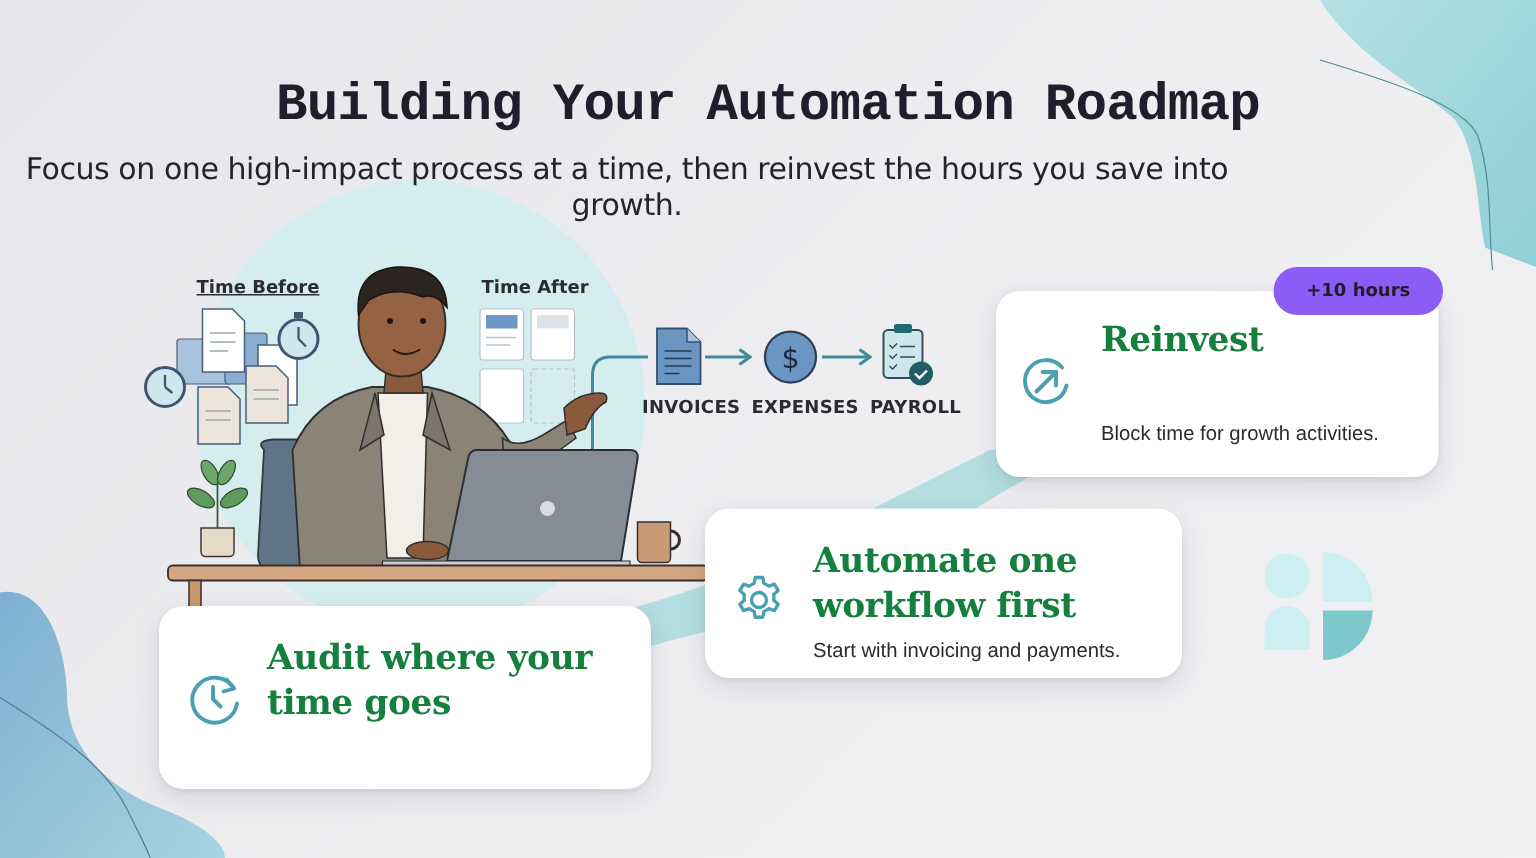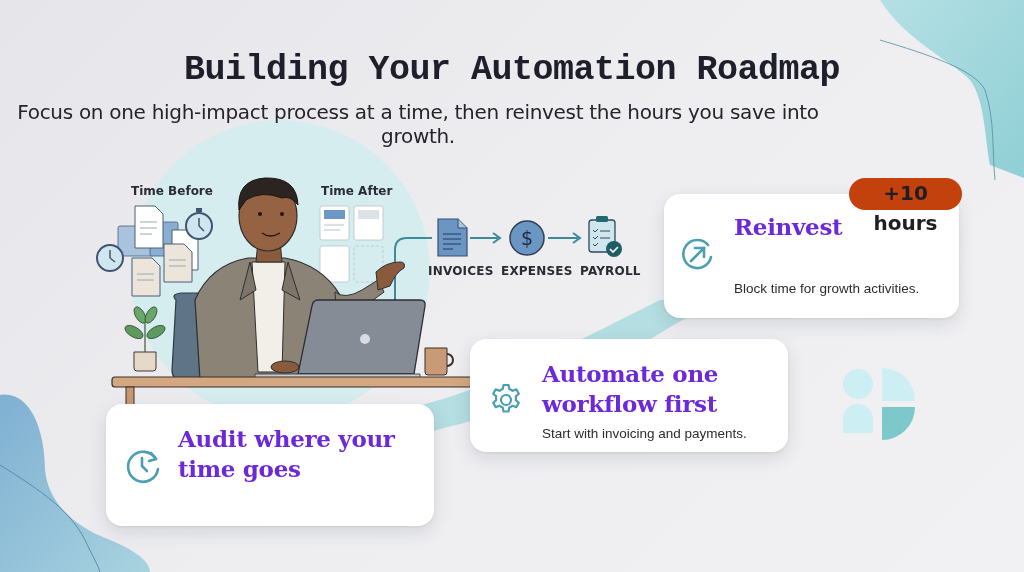--- a/index.html
+++ b/index.html
@@ -30,29 +30,29 @@
     position: absolute; font-family: "DejaVu Sans", sans-serif;
     font-size: 12px; color: #2a2c34; font-weight: 600; letter-spacing: 0.2px;
   }
   .card {
     position: absolute; background: #ffffff; border-radius: 16px;
     box-shadow: 0 6px 18px rgba(40,50,70,0.13), 0 1px 3px rgba(40,50,70,0.08);
   }
   .card .icon { position: absolute; }
   .card .heading {
     position: absolute; font-family: "DejaVu Serif", serif; font-weight: bold;
-    font-size: 23px; line-height: 30px; color: #6d28d9; letter-spacing: -0.3px;
+    font-size: 23px; line-height: 30px; color: #15803d; letter-spacing: -0.3px;
   }
   .card .desc {
     position: absolute; font-family: "Liberation Sans", sans-serif;
     font-size: 13.5px; color: #2a2b31;
   }
   .badge {
-    position: absolute; background: #c2410c; border-radius: 16px;
-    font-family: "DejaVu Sans", sans-serif; font-weight: bold; font-size: 20px;
+    position: absolute; background: #8b5cf6; border-radius: 16px;
+    font-family: "DejaVu Sans", sans-serif; font-weight: bold; font-size: 12px;
     color: #1e1f26; text-align: center; line-height: 30px;
   }
 </style>
 </head>
 <body>
 
 <svg class="bg-svg" viewBox="0 0 1024 572">
   <defs>
     <linearGradient id="tealBlob" x1="0" y1="0" x2="1" y2="1">
       <stop offset="0" stop-color="#b5e0e4"></stop>
@@ -197,21 +197,21 @@
     <path d="M425 348 h22 v24 a3 3 0 0 1 -3 3 h-16 a3 3 0 0 1 -3 -3 Z" fill="#c99a76" stroke="#3a2e28" stroke-width="1"></path>
     <path d="M447 354 a6 6 0 0 1 0 12" fill="none" stroke="#3a2e28" stroke-width="2"></path>
   </g>
 
   <g>
     <rect x="112" y="377" width="360" height="10" rx="3" fill="#d3a77f" stroke="#3a2e28" stroke-width="1.2"></rect>
     <rect x="126" y="387" width="8" height="22" fill="#c5986f" stroke="#3a2e28" stroke-width="1"></rect>
   </g>
 </svg>
 
-<div class="lbl" style="left:131px; top:184px;">Time Before</div>
+<div class="lbl" style="left:131px; top:184px;text-decoration:underline;">Time Before</div>
 <div class="lbl" style="left:321px; top:184px;">Time After</div>
 <div class="flow-lbl" style="left:428px; top:264px;">INVOICES</div>
 <div class="flow-lbl" style="left:501px; top:264px;">EXPENSES</div>
 <div class="flow-lbl" style="left:580px; top:264px;">PAYROLL</div>
 
 <div class="card" style="left:664px; top:194px; width:295px; height:124px;">
   <svg class="icon" style="left:16px; top:42px;" width="36" height="36" viewBox="0 0 36 36">
     <path d="M28 9 A14 14 0 1 0 31 21" fill="none" stroke="#4a9fb0" stroke-width="2.6" stroke-linecap="round"></path>
     <line x1="11" y1="25" x2="24" y2="12" stroke="#4a9fb0" stroke-width="2.6" stroke-linecap="round"></line>
     <path d="M15 12 H24 V21" fill="none" stroke="#4a9fb0" stroke-width="2.6" stroke-linecap="round" stroke-linejoin="round"></path>

